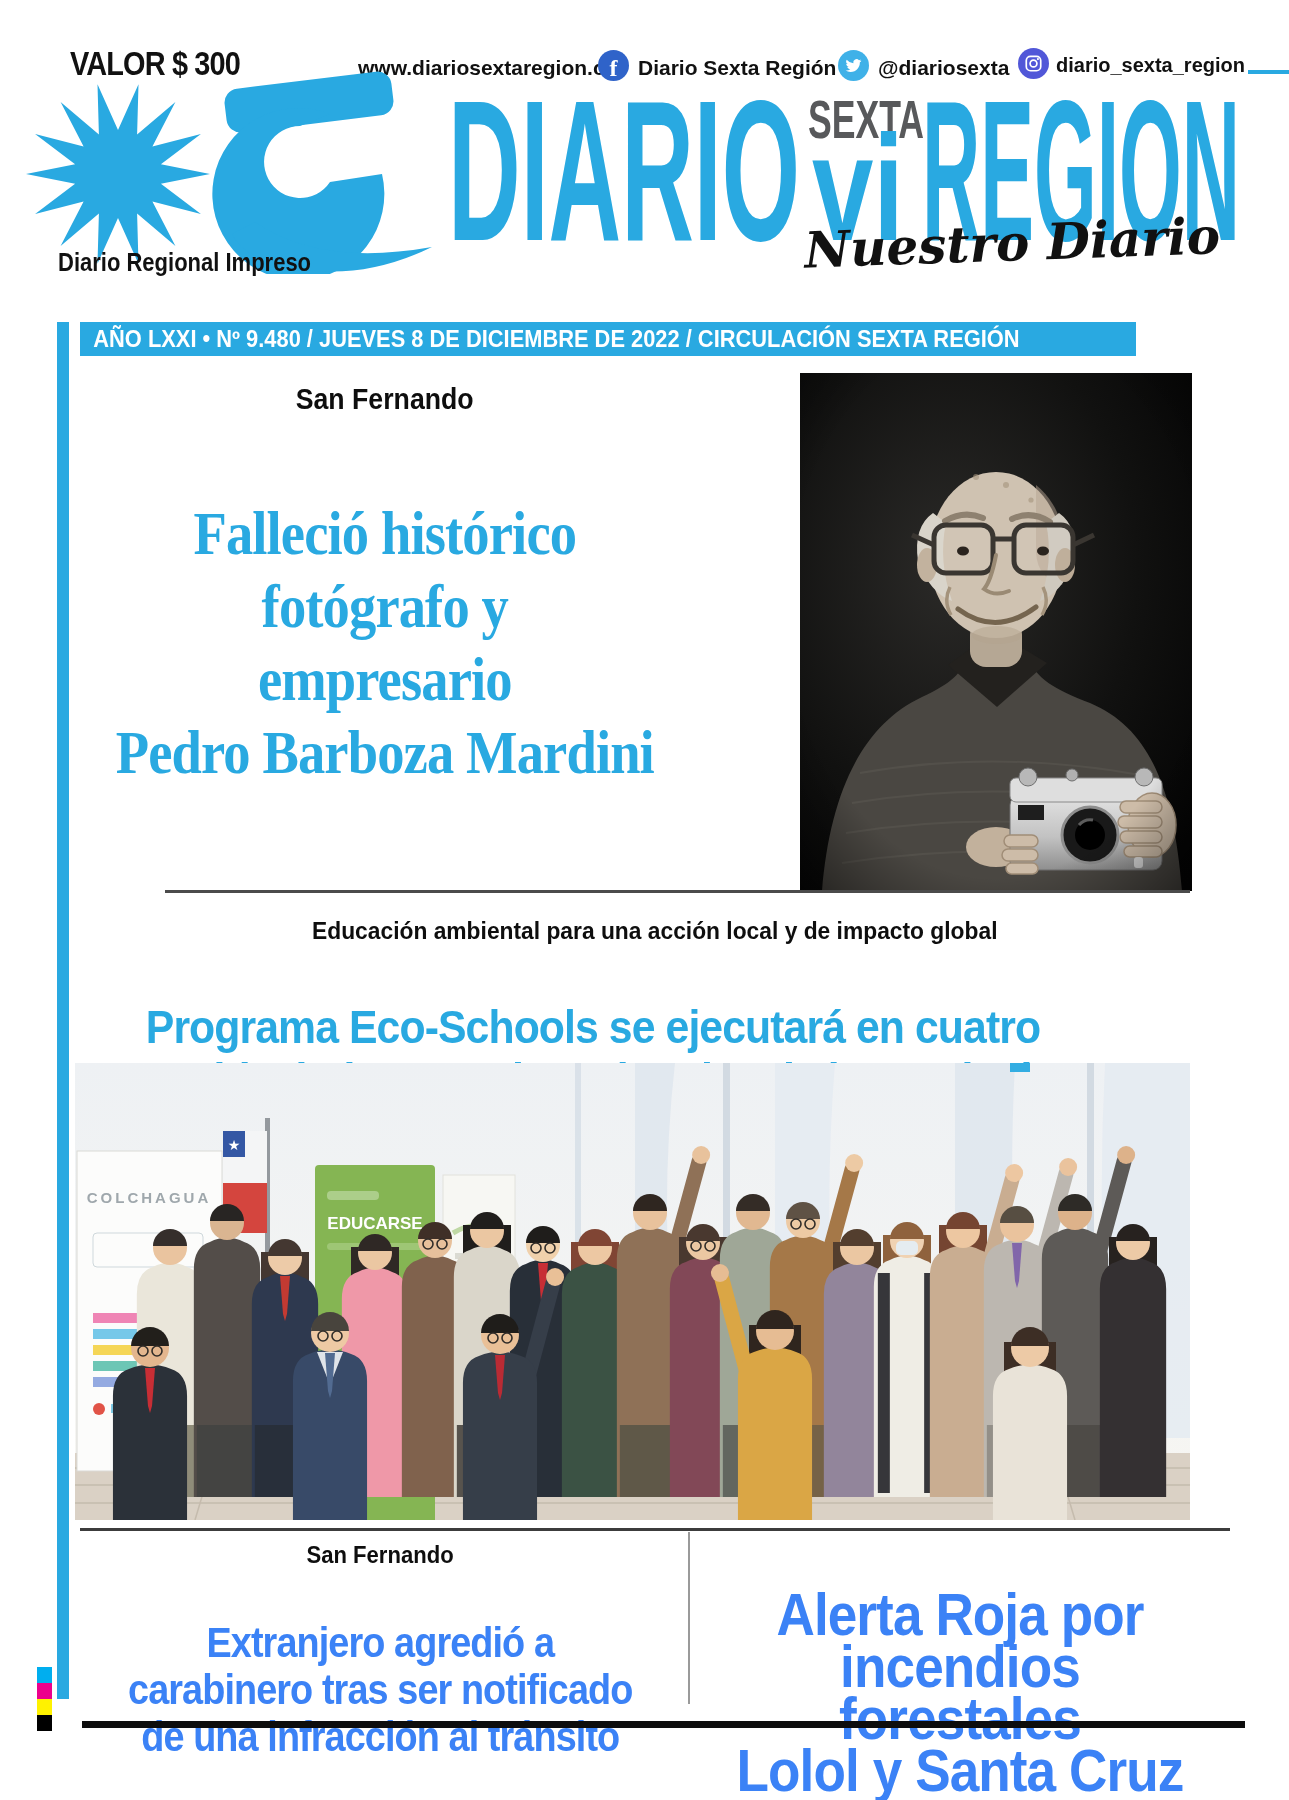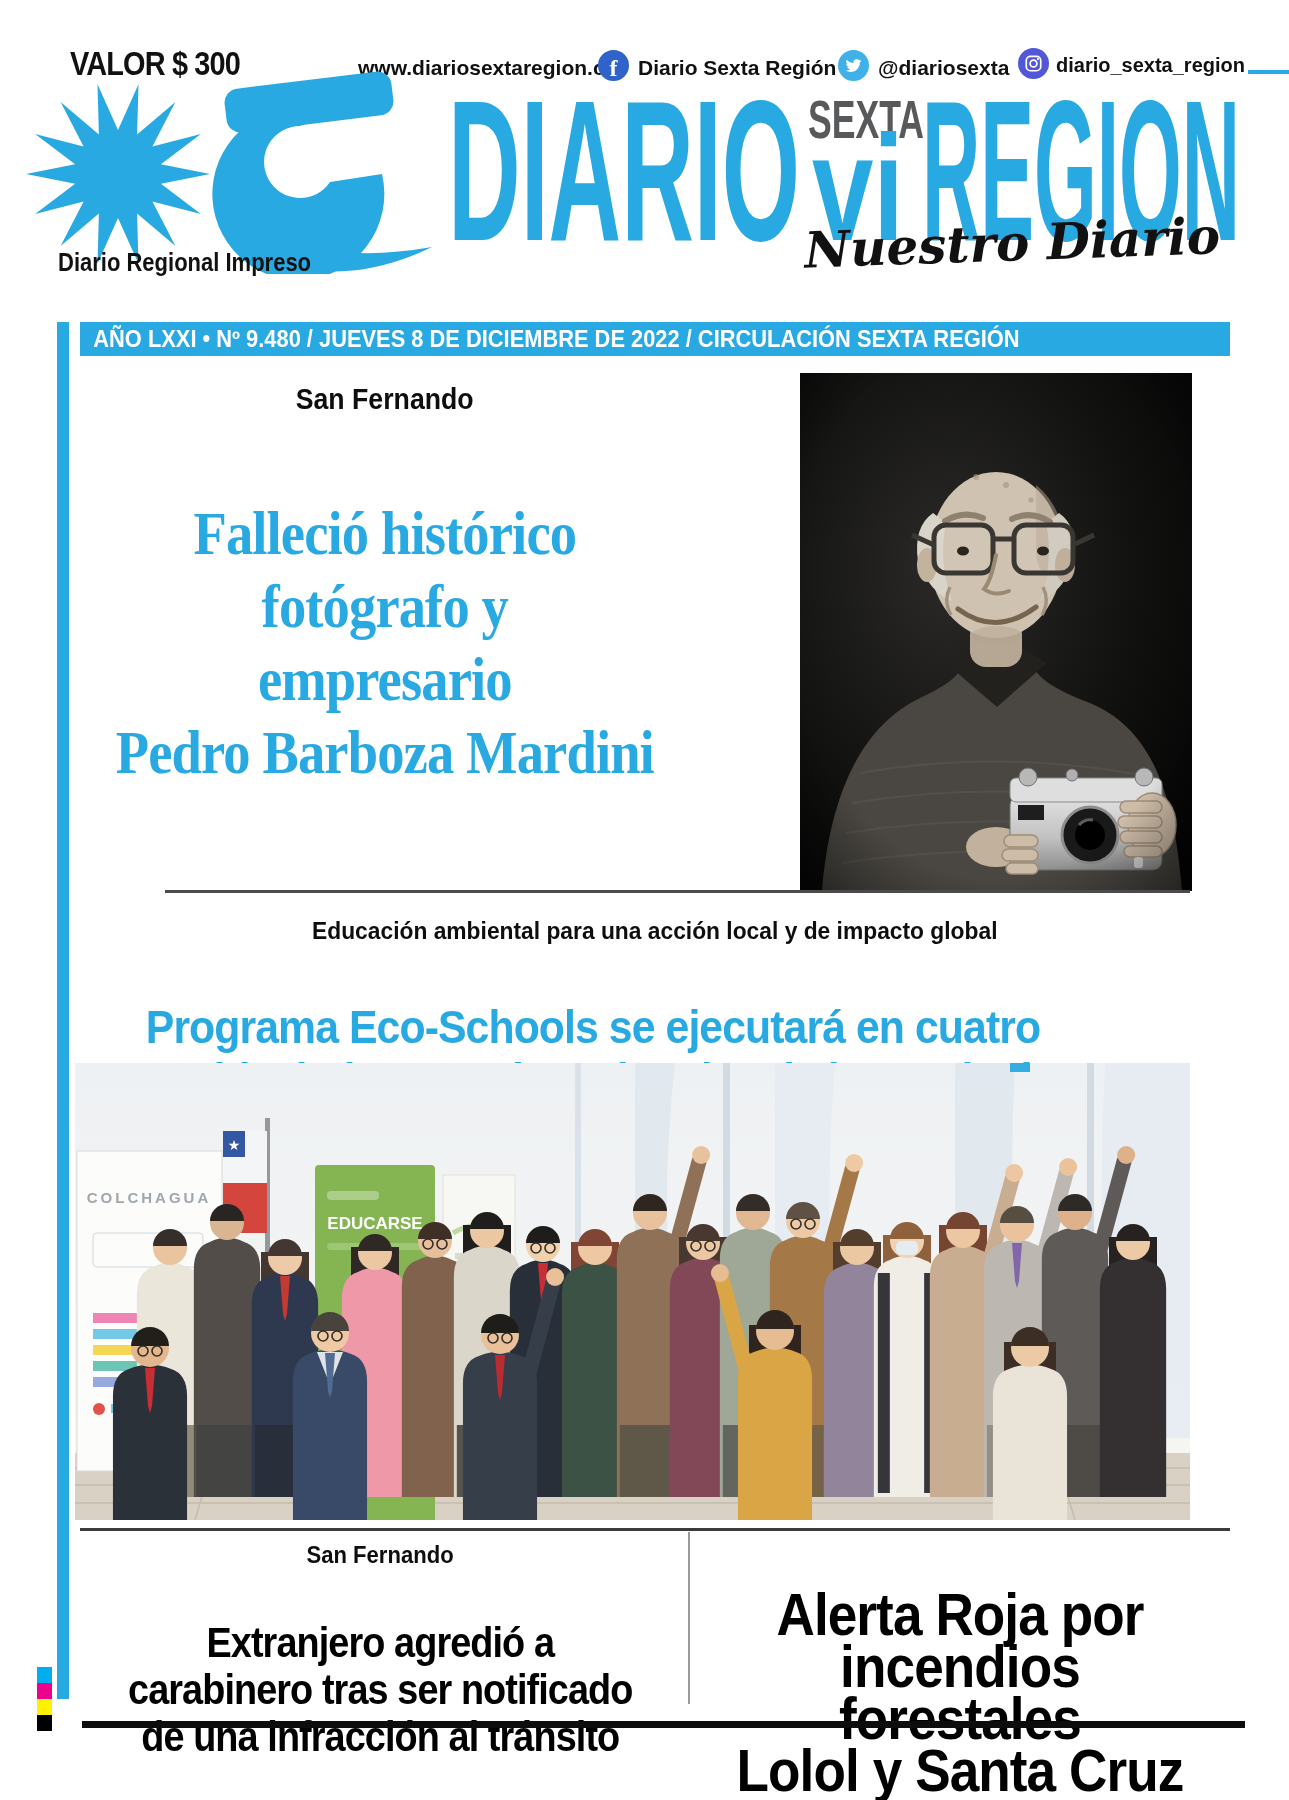--- a/index.html
+++ b/index.html
@@ -5,21 +5,21 @@
   html,body{margin:0;padding:0;background:#e9e9e9;}
   .page{position:relative;width:1289px;height:1800px;background:#ffffff;overflow:hidden;
         font-family:"Liberation Sans",sans-serif;color:#111;}
   .abs{position:absolute;}
   .b{font-weight:bold;}
   .cond{display:inline-block;transform-origin:50% 50%;}
   .condL{display:inline-block;transform-origin:0 50%;}
   .center{text-align:center;}
   .preline{white-space:pre-line;}
   .cyan{color:#29A9E1;}
-  .red{color:#000000;}
+  .red{color:#3b82f6;}
   .kicker{font-weight:bold;color:#0e0e0e;}
   .headline{font-weight:bold;letter-spacing:-1px;}
   .icon-circle{border-radius:50%;display:flex;align-items:center;justify-content:center;}
   .script{font-family:"DejaVu Serif",serif;font-style:italic;font-weight:bold;}
 </style>
 </head>
 <body>
 
 <div class="page">
 
@@ -67,21 +67,21 @@
     </g>
     <text x="448" y="178" font-size="200" font-weight="bold" fill="#29A9E1" textLength="352" lengthAdjust="spacingAndGlyphs">DIARIO</text>
     <text x="808" y="76" font-size="54" font-weight="bold" fill="#58595B" textLength="116" lengthAdjust="spacingAndGlyphs">SEXTA</text>
     <text x="812" y="178" font-size="150" font-weight="bold" fill="#29A9E1" textLength="92" lengthAdjust="spacingAndGlyphs">vi</text>
     <text x="922" y="178" font-size="200" font-weight="bold" fill="#29A9E1" textLength="318" lengthAdjust="spacingAndGlyphs">REGION</text>
   </svg>
 
   <div class="abs b" style="left:58px;top:248px;font-size:25px;transform:scaleX(.88);transform-origin:0 50%;">Diario Regional Impreso</div>
   <div class="abs script" style="left:770px;top:214px;width:450px;text-align:right;font-size:50px;transform:rotate(-2deg);">Nuestro Diario</div>
 
-  <div class="abs" style="left:80px;top:322px;width:1150px;height:34px;background:#29A9E1;display:flex;align-items:center;">
+  <div class="abs" style="left:80px;top:322px;width:1056px;height:34px;background:#29A9E1;display:flex;align-items:center;">
     <span class="condL" style="color:#fff;font-weight:bold;font-size:23px;padding-left:14px;transform:scaleX(.95);white-space:nowrap;">AÑO LXXI • Nº 9.480 / JUEVES 8 DE DICIEMBRE DE 2022  /  CIRCULACIÓN SEXTA REGIÓN</span>
   </div>
 
   <div class="abs center kicker" style="left:80px;top:383px;width:610px;font-size:29px;">
     <span class="cond" style="transform:scaleX(.92);">San Fernando</span>
   </div>
   <div class="abs center headline cyan preline" style="left:60px;top:424px;width:650px;font-size:62px;line-height:73px;font-family:Liberation Serif, serif;">
     <span class="cond preline" style="transform:scaleX(.88);">Falleció histórico
 fotógrafo y
 empresario

